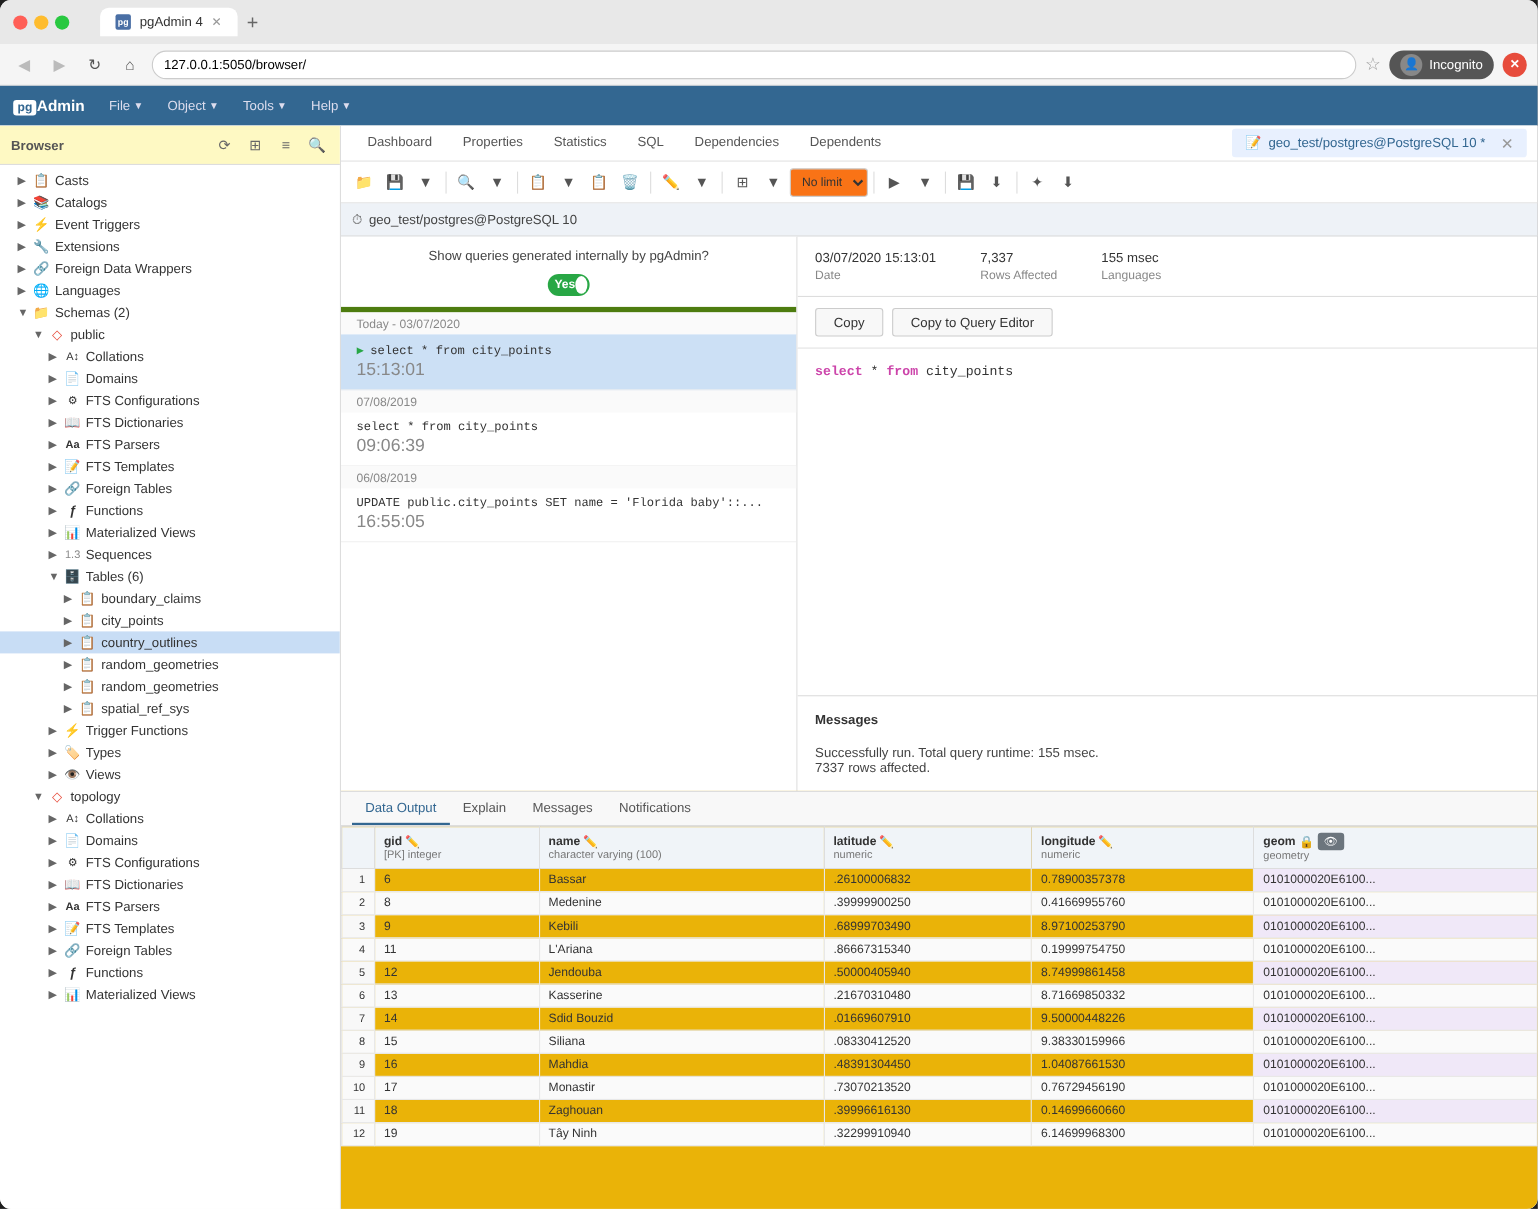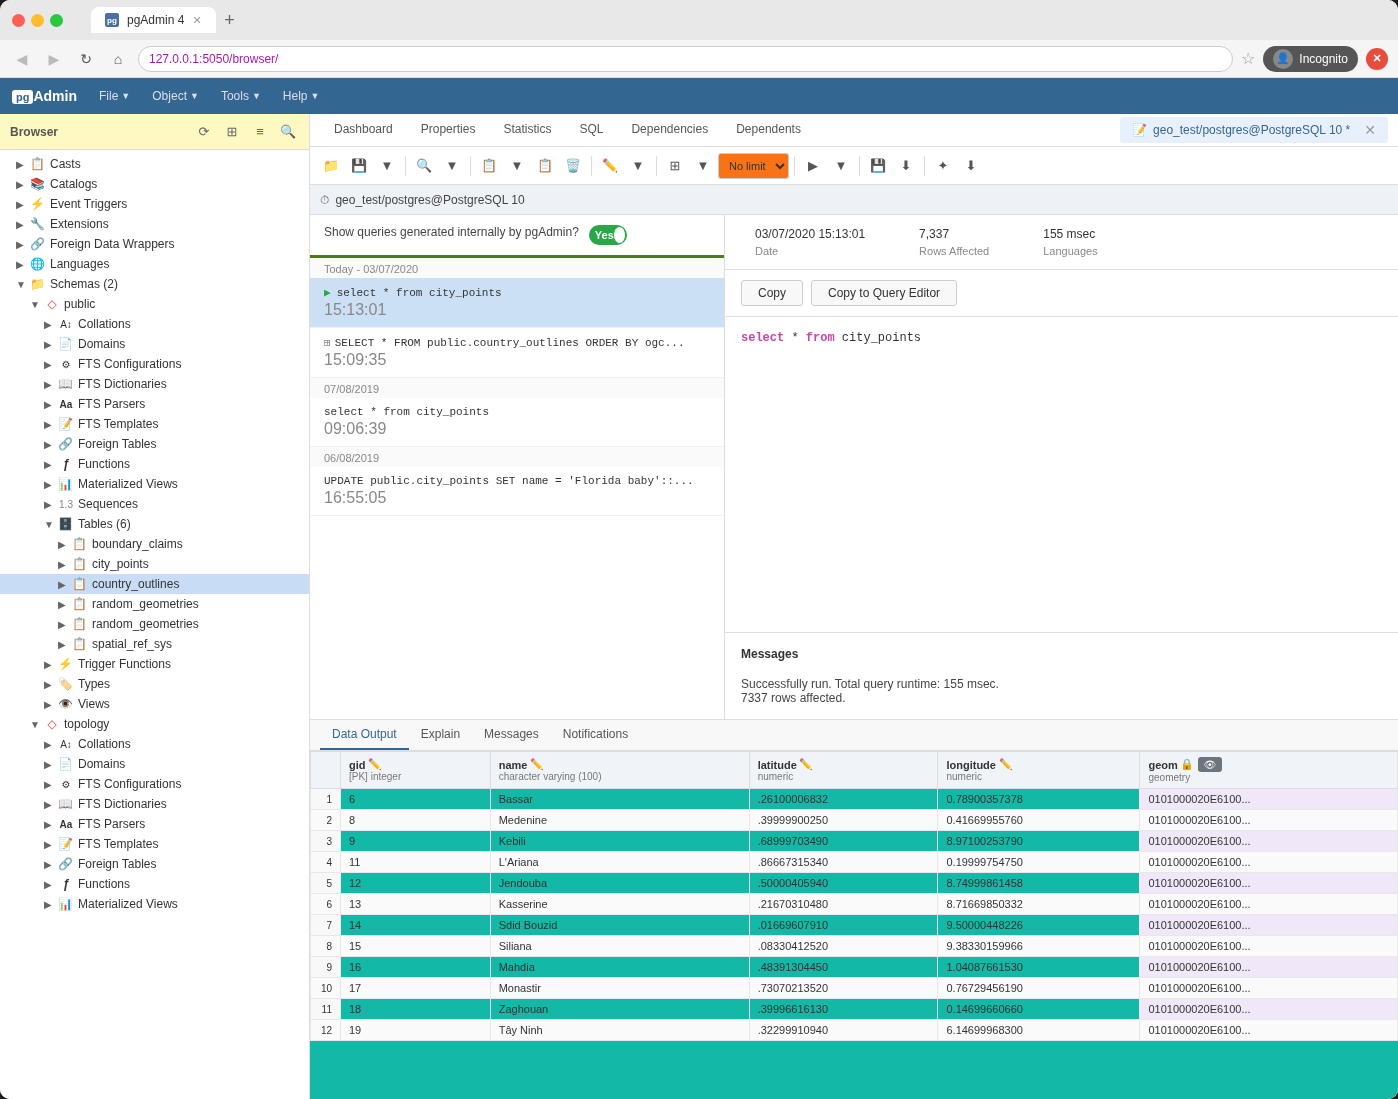--- a/index.html
+++ b/index.html
@@ -16,21 +16,21 @@
     .tab-bar { display: flex; align-items: center; margin-left: 20px; flex: 1; }
     .browser-tab { background: #fff; border-radius: 8px 8px 0 0; padding: 6px 14px; font-size: 12px; display: flex; align-items: center; gap: 8px; color: #333; }
     .browser-tab .favicon { width: 14px; height: 14px; background: #4a6fa5; border-radius: 2px; font-size: 8px; color: white; display: flex; align-items: center; justify-content: center; font-weight: bold; }
     .tab-close { color: #999; font-size: 11px; cursor: pointer; }
     .new-tab-btn { width: 28px; height: 28px; border-radius: 50%; border: none; background: transparent; font-size: 18px; color: #666; cursor: pointer; display: flex; align-items: center; justify-content: center; }
 
     
     .url-bar { height: 38px; background: #f5f5f5; display: flex; align-items: center; padding: 0 10px; gap: 8px; border-bottom: 1px solid #ddd; }
     .nav-btn { width: 24px; height: 24px; border: none; background: transparent; cursor: pointer; color: #555; font-size: 14px; display: flex; align-items: center; justify-content: center; }
     .nav-btn:disabled { color: #bbb; }
-    .url-input { flex: 1; height: 26px; border: 1px solid #ccc; border-radius: 13px; padding: 0 10px; font-size: 12px; background: #fff; color: #a21caf; outline: none; }
+    .url-input { flex: 1; height: 26px; border: 1px solid #ccc; border-radius: 13px; padding: 0 10px; font-size: 12px; background: #fff; color: #000000; outline: none; }
     .star-btn { color: #999; font-size: 16px; cursor: pointer; }
     .incognito { display: flex; align-items: center; gap: 6px; background: #555; border-radius: 14px; padding: 3px 10px; color: white; font-size: 12px; }
     .incognito-icon { width: 20px; height: 20px; border-radius: 50%; background: #888; display: flex; align-items: center; justify-content: center; font-size: 11px; }
     .extension-btn { width: 22px; height: 22px; border-radius: 50%; background: #e74c3c; border: none; cursor: pointer; color: white; font-size: 11px; font-weight: bold; }
 
     
     .pgadmin-header { height: 36px; background: #336791; display: flex; align-items: center; padding: 0 12px; gap: 2px; }
     .pg-logo { color: white; font-weight: bold; font-size: 14px; margin-right: 10px; }
     .pg-logo span { background: #fff; color: #336791; padding: 1px 4px; border-radius: 3px; font-size: 11px; }
     .menu-item { color: #dde; padding: 4px 10px; font-size: 12px; cursor: pointer; border-radius: 3px; display: flex; align-items: center; gap: 3px; }
@@ -77,48 +77,48 @@
     .db-path-text { font-size: 12px; color: #444; }
 
     
     .query-tabs { display: flex; background: #fff; border-bottom: 1px solid #ddd; padding: 0 10px; }
     .query-tab { padding: 7px 14px; font-size: 12px; cursor: pointer; color: #555; border-bottom: 2px solid transparent; }
     .query-tab.active { color: #336791; border-bottom-color: #336791; }
 
     
     .query-history-area { flex: 1; display: flex; overflow: hidden; }
     .history-list { width: 415px; border-right: 1px solid #ddd; overflow-y: auto; background: #fff; }
-    .toggle-container { display: flex; gap: 10px; padding: 10px 14px; border-bottom: 3px solid #4d7c0f; font-size: 12px; color: #444; }
+    .toggle-container { display: flex; align-items: center; gap: 10px; padding: 10px 14px; border-bottom: 5px solid #4d7c0f; font-size: 12px; color: #444; flex-direction: column; }
     .toggle-switch { background: #28a745; border-radius: 10px; width: 38px; height: 20px; display: flex; align-items: center; padding: 2px; cursor: pointer; }
     .toggle-knob { width: 16px; height: 16px; background: white; border-radius: 50%; margin-left: auto; }
     .toggle-label { color: white; font-size: 11px; margin-left: 4px; font-weight: 600; }
 
     .date-group { padding: 5px 14px 3px; font-size: 11px; color: #888; background: #fafafa; }
     .history-item { padding: 8px 14px; border-bottom: 1px solid #f0f0f0; cursor: pointer; }
     .history-item.active { background: #cce0f5; }
     .history-item .query-text { font-family: 'Courier New', monospace; font-size: 11px; color: #333; white-space: nowrap; overflow: hidden; text-overflow: ellipsis; }
     .history-item .query-time { font-size: 16px; color: #888; margin-top: 2px; }
     .history-item .query-icon { display: inline-block; margin-right: 6px; color: #28a745; font-size: 11px; }
     .history-item .table-icon { color: #888; font-size: 11px; margin-right: 4px; }
 
     
     .detail-panel { flex: 1; display: flex; flex-direction: column; overflow: hidden; }
     .detail-meta { display: flex; align-items: flex-start; padding: 12px 16px; border-bottom: 1px solid #ddd; background: #fff; gap: 40px; }
-    .meta-item { display: flex; flex-direction: column; gap: 4px; margin-left: 14px; }
+    .meta-item { display: flex; flex-direction: column; gap: 4px; }
     .meta-label { font-size: 11px; color: #888; }
     .meta-value { font-size: 12px; color: #333; font-weight: 500; }
     .detail-buttons { display: flex; gap: 8px; padding: 10px 16px; background: #fff; border-bottom: 1px solid #ddd; }
     .detail-btn { padding: 5px 16px; border: 1px solid #ccc; background: #f8f8f8; border-radius: 3px; font-size: 12px; cursor: pointer; color: #333; }
     .query-display { flex: 1; padding: 14px 16px; background: #fff; font-family: 'Courier New', monospace; font-size: 12px; color: #333; overflow-y: auto; }
     .query-display .kw { color: #cc44aa; font-weight: bold; }
     .messages-panel { padding: 14px 16px; background: #fff; border-top: 1px solid #ddd; font-size: 12px; color: #444; }
     .messages-title { font-size: 12px; font-weight: 600; margin-bottom: 6px; color: #333; }
 
     
-    .bottom-area { height: 380px; display: flex; flex-direction: column; border-top: 1px solid #ddd; background: #14b8a6; }
+    .bottom-area { height: 380px; display: flex; flex-direction: column; border-top: 1px solid #ddd; background: #eab308; }
     .output-tabs { display: flex; background: #f8f8f8; border-bottom: 1px solid #ddd; padding: 0 10px; }
     .output-tab { padding: 7px 12px; font-size: 12px; cursor: pointer; color: #555; border-bottom: 2px solid transparent; }
     .output-tab.active { color: #336791; border-bottom-color: #336791; }
     .data-table-container { flex: 1; overflow: auto; }
     .data-table { width: 100%; border-collapse: collapse; font-size: 11px; }
     .data-table th { background: #f0f4f8; border: 1px solid #ddd; padding: 5px 8px; text-align: left; font-size: 11px; font-weight: 600; color: #333; white-space: nowrap; position: sticky; top: 0; z-index: 1; }
     .data-table td { border: 1px solid #e8e8e8; padding: 4px 8px; color: #333; white-space: nowrap; }
     .data-table tr:nth-child(even) td { background: #fafafa; }
     .col-sub { font-size: 10px; font-weight: normal; color: #777; display: block; }
     .col-icons { display: flex; gap: 3px; align-items: center; }
@@ -452,26 +452,20 @@
                 <span class="toggle-label">Yes</span>
                 <div class="toggle-knob"></div>
               </div>
             </div>
             <div class="date-group">Today - 03/07/2020</div>
             <div class="history-item active">
               <div class="query-text">
                 <span class="query-icon">▶</span>select * from city_points
               </div>
               <div class="query-time">15:13:01</div>
-            </div>
-            <div class="history-item">
-              <div class="query-text">
-                <span class="table-icon">⊞</span>SELECT * FROM public.country_outlines ORDER BY ogc...
-              </div>
-              <div class="query-time">15:09:35</div>
             </div>
             <div class="date-group">07/08/2019</div>
             <div class="history-item">
               <div class="query-text">select * from city_points</div>
               <div class="query-time">09:06:39</div>
             </div>
             <div class="date-group">06/08/2019</div>
             <div class="history-item">
               <div class="query-text">UPDATE public.city_points SET name = 'Florida baby'::...</div>
               <div class="query-time">16:55:05</div>

